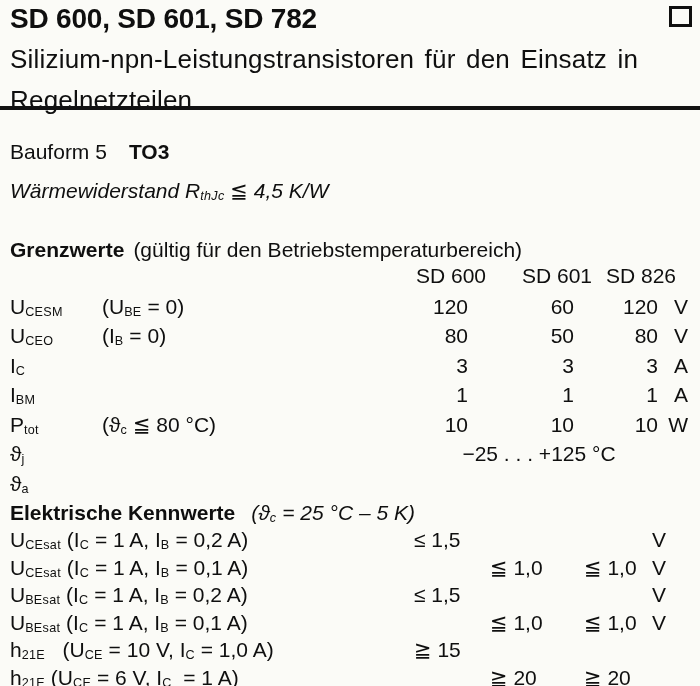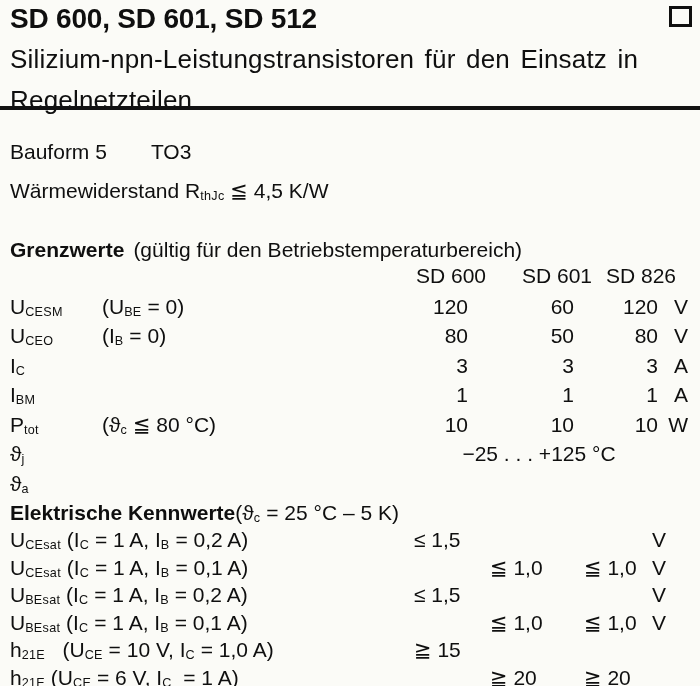--- a/index.html
+++ b/index.html
@@ -15,52 +15,52 @@
   .blk{ position:absolute; left:10px; }
 
   .title{ top:3px; font-size:28px; font-weight:700; letter-spacing:-0.2px; white-space:pre; }
   .subtitle{ top:33px; font-size:26px; line-height:30px; letter-spacing:0.2px; word-spacing:3px; width:690px; }
   .subtitle div{ white-space:pre;margin-top:11px; }
   .corner-square{ position:absolute; top:6px; right:8px; width:23px; height:21px; border:3px solid #0f0f0f; background:transparent; }
   .rule{ position:absolute; left:0; top:106px; width:700px; height:4px; background:#121212; }
 
   .bauform{ top:140px; font-size:21px; }
   .bauform .b-label{ font-weight:400; }
-  .bauform .b-value{ margin-left:44px; font-weight:400; }
+  .bauform .b-value{ margin-left:22px; font-weight:700; }
 
-  .thermal{ top:179px; font-size:21px; white-space:pre; }
+  .thermal{ top:179px; font-size:21px; white-space:pre;font-style:italic; }
 
   .g-heading{ top:238px; font-size:21px; }
   .g-heading .hd{ font-weight:700; }
   .g-heading .note{ margin-left:9px; white-space:pre; }
 
   .g-table{ top:264px; width:690px; font-size:21px; }
   .g-row{ display:grid; grid-template-columns:92px 276px 90px 106px 84px 42px; line-height:23.4px; }
   .g-head{ margin-bottom:7px; line-height:24px; }
   .g-head .cell{ text-align:right; }
   .g-head .cell span{ display:inline-block; transform:translateX(18px); white-space:pre; }
   .g-sym, .g-cond{ text-align:left; white-space:pre; }
   .g-val{ text-align:right; }
   .g-unit{ text-align:right; padding-right:12px; }
   .g-range{ grid-column:3 / 7; text-align:center; white-space:pre; }
 
   .k-heading{ top:501px; font-size:21px; }
   .k-heading .hd{ font-weight:700; }
-  .k-heading .note{ margin-left:0; white-space:pre; }
+  .k-heading .note{ margin-left:16px; white-space:pre;font-style:italic; }
 
   .k-table{ top:529px; width:690px; font-size:21px; }
   .k-row{ display:grid; grid-template-columns:398px 76px 94px 72px 50px; line-height:22.5px; }
   .k-label{ white-space:pre; }
   .k-val{ text-align:left; padding-left:6px; white-space:pre; }
   .k-unit{ text-align:left; padding-left:2px; }
 </style>
 </head>
 <body>
 
-<div class="blk title">SD 600, SD 601, SD 512</div>
+<div class="blk title">SD 600, SD 601, SD 782</div>
 <div class="corner-square"></div>
 <div class="blk subtitle">
   <div>Silizium-npn-Leistungstransistoren für den Einsatz in</div>
   <div>Regelnetzteilen</div>
 </div>
 <div class="rule"></div>
 
 <div class="blk bauform">
   <span class="b-label">Bauform 5</span><span class="b-value">TO3</span>
 </div>

